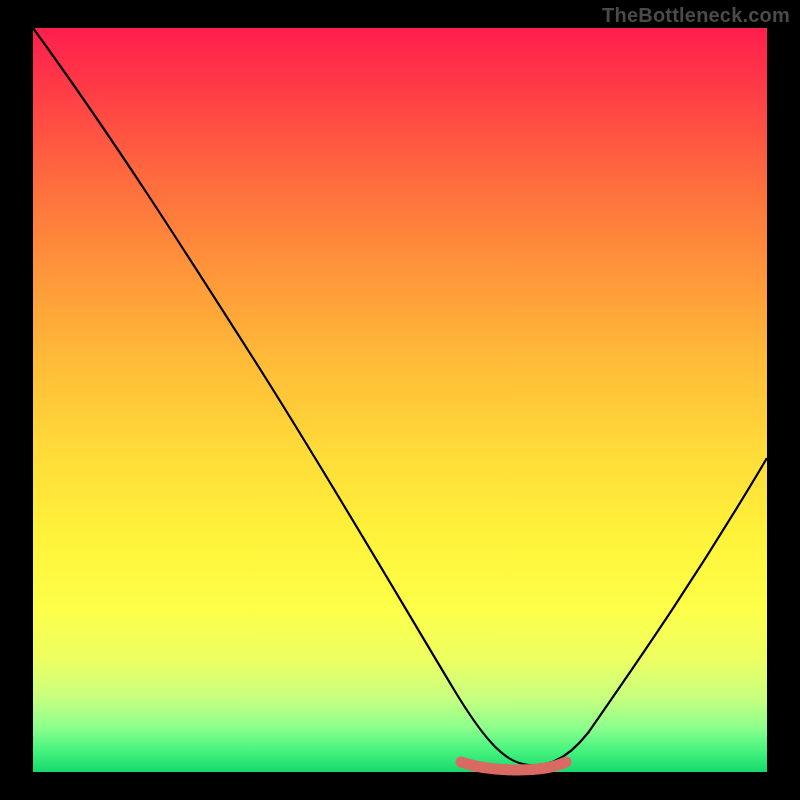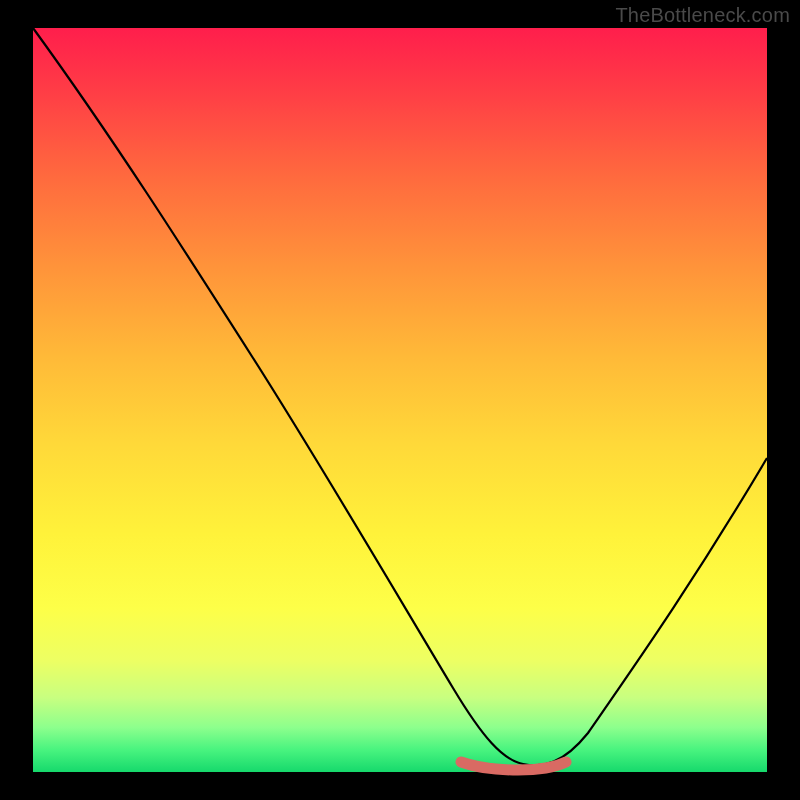--- a/index.html
+++ b/index.html
@@ -16,21 +16,21 @@
     width: 800px;
     height: 800px;
     background: #000;
   }
   .watermark {
     position: absolute;
     top: 4px;
     right: 10px;
     color: #4a4a4a;
     font-size: 20px;
-    font-weight: 400;
+    font-weight: 700;
     letter-spacing: 0.2px;
     z-index: 10;
   }
   .plot-area {
     position: absolute;
     left: 33px;
     top: 28px;
     width: 734px;
     height: 744px;
     background: linear-gradient(to bottom,

